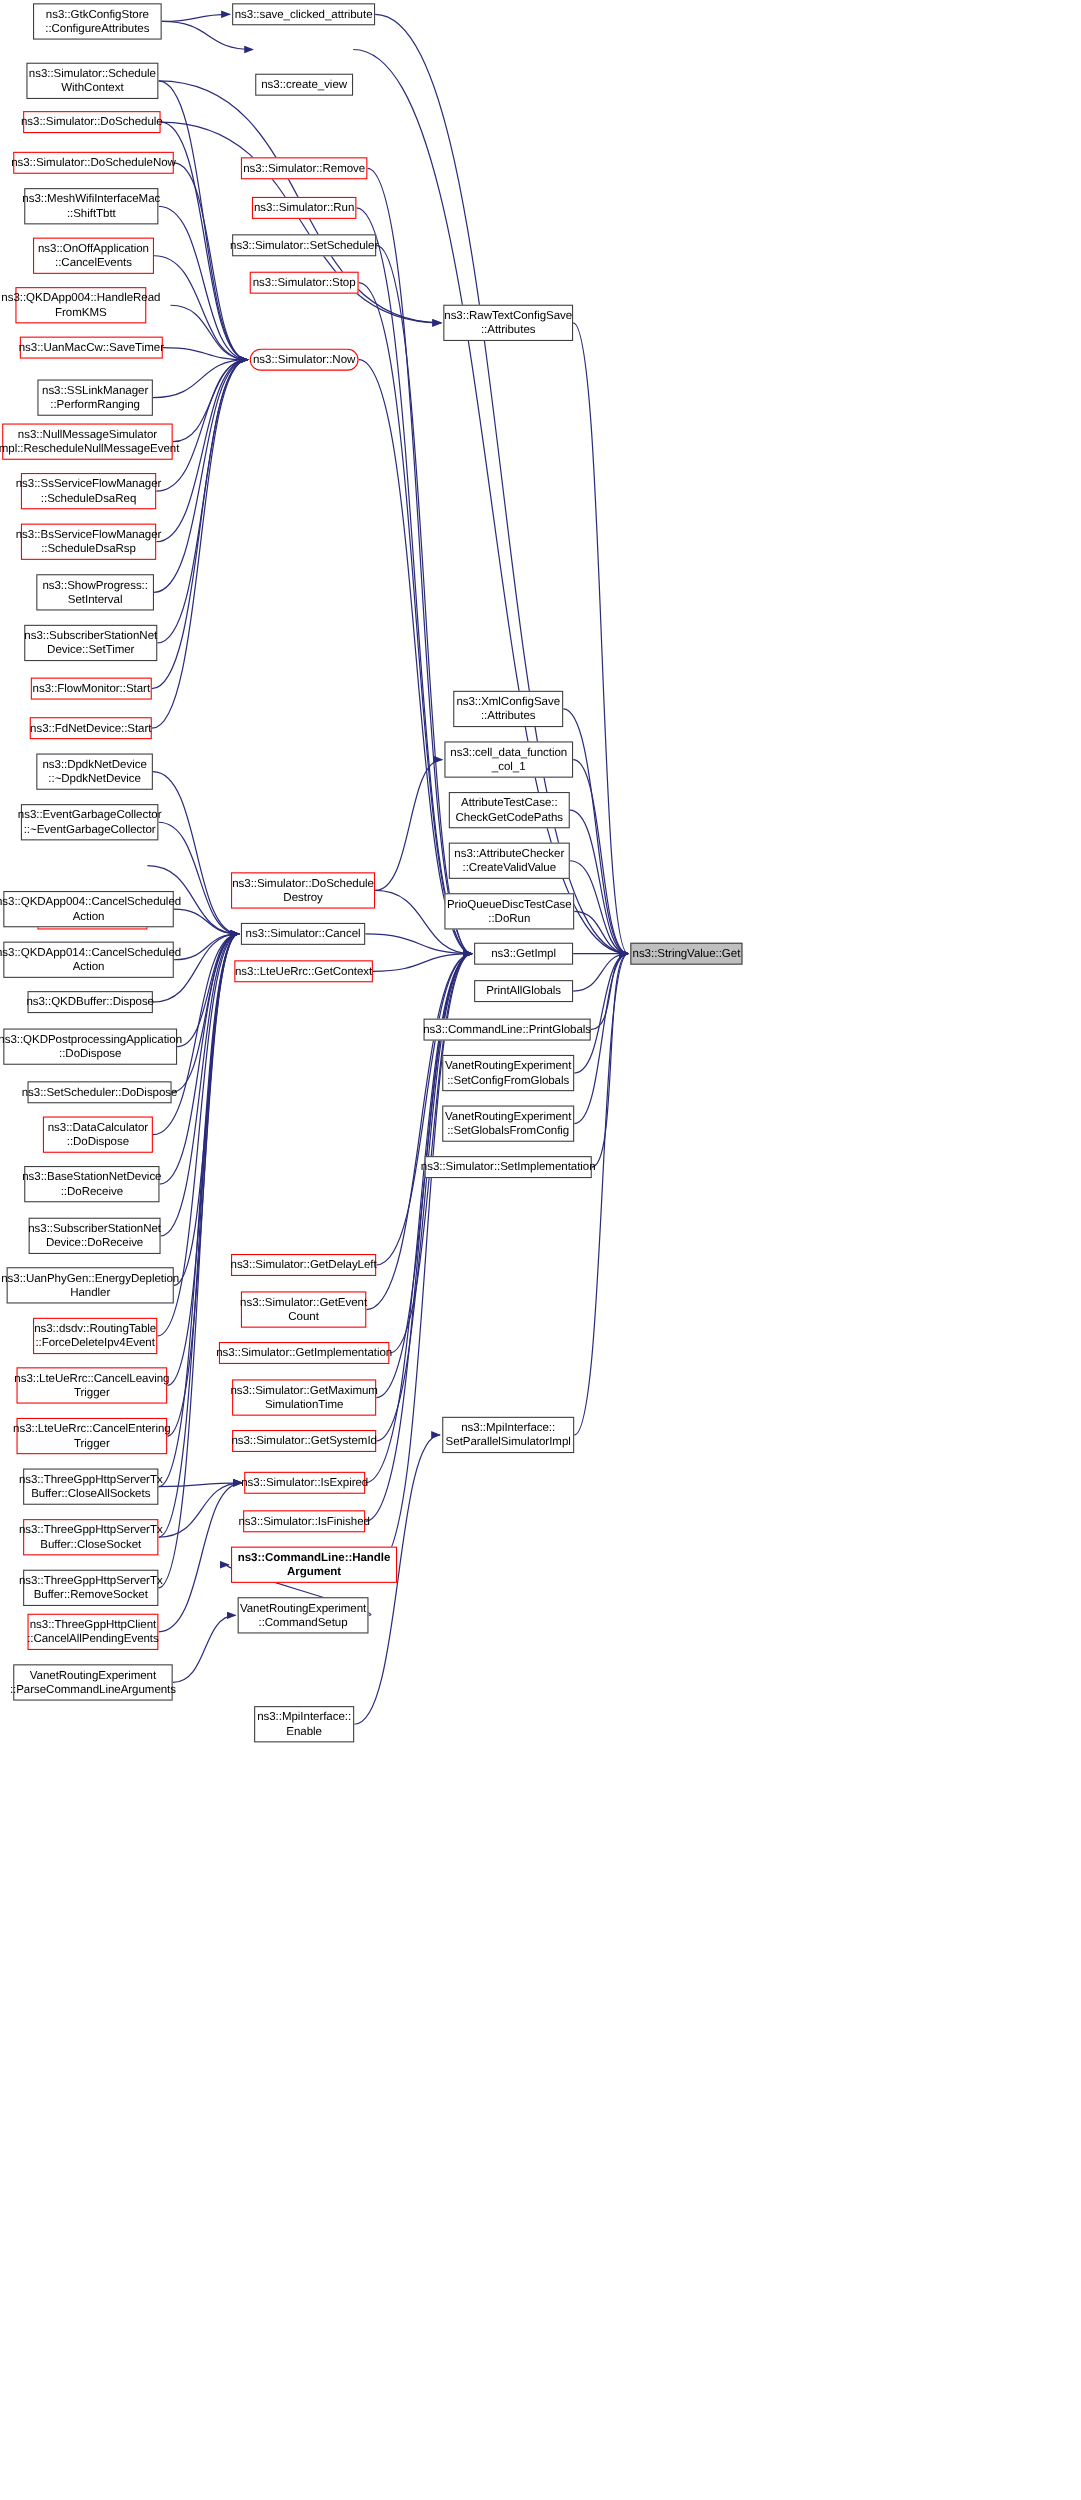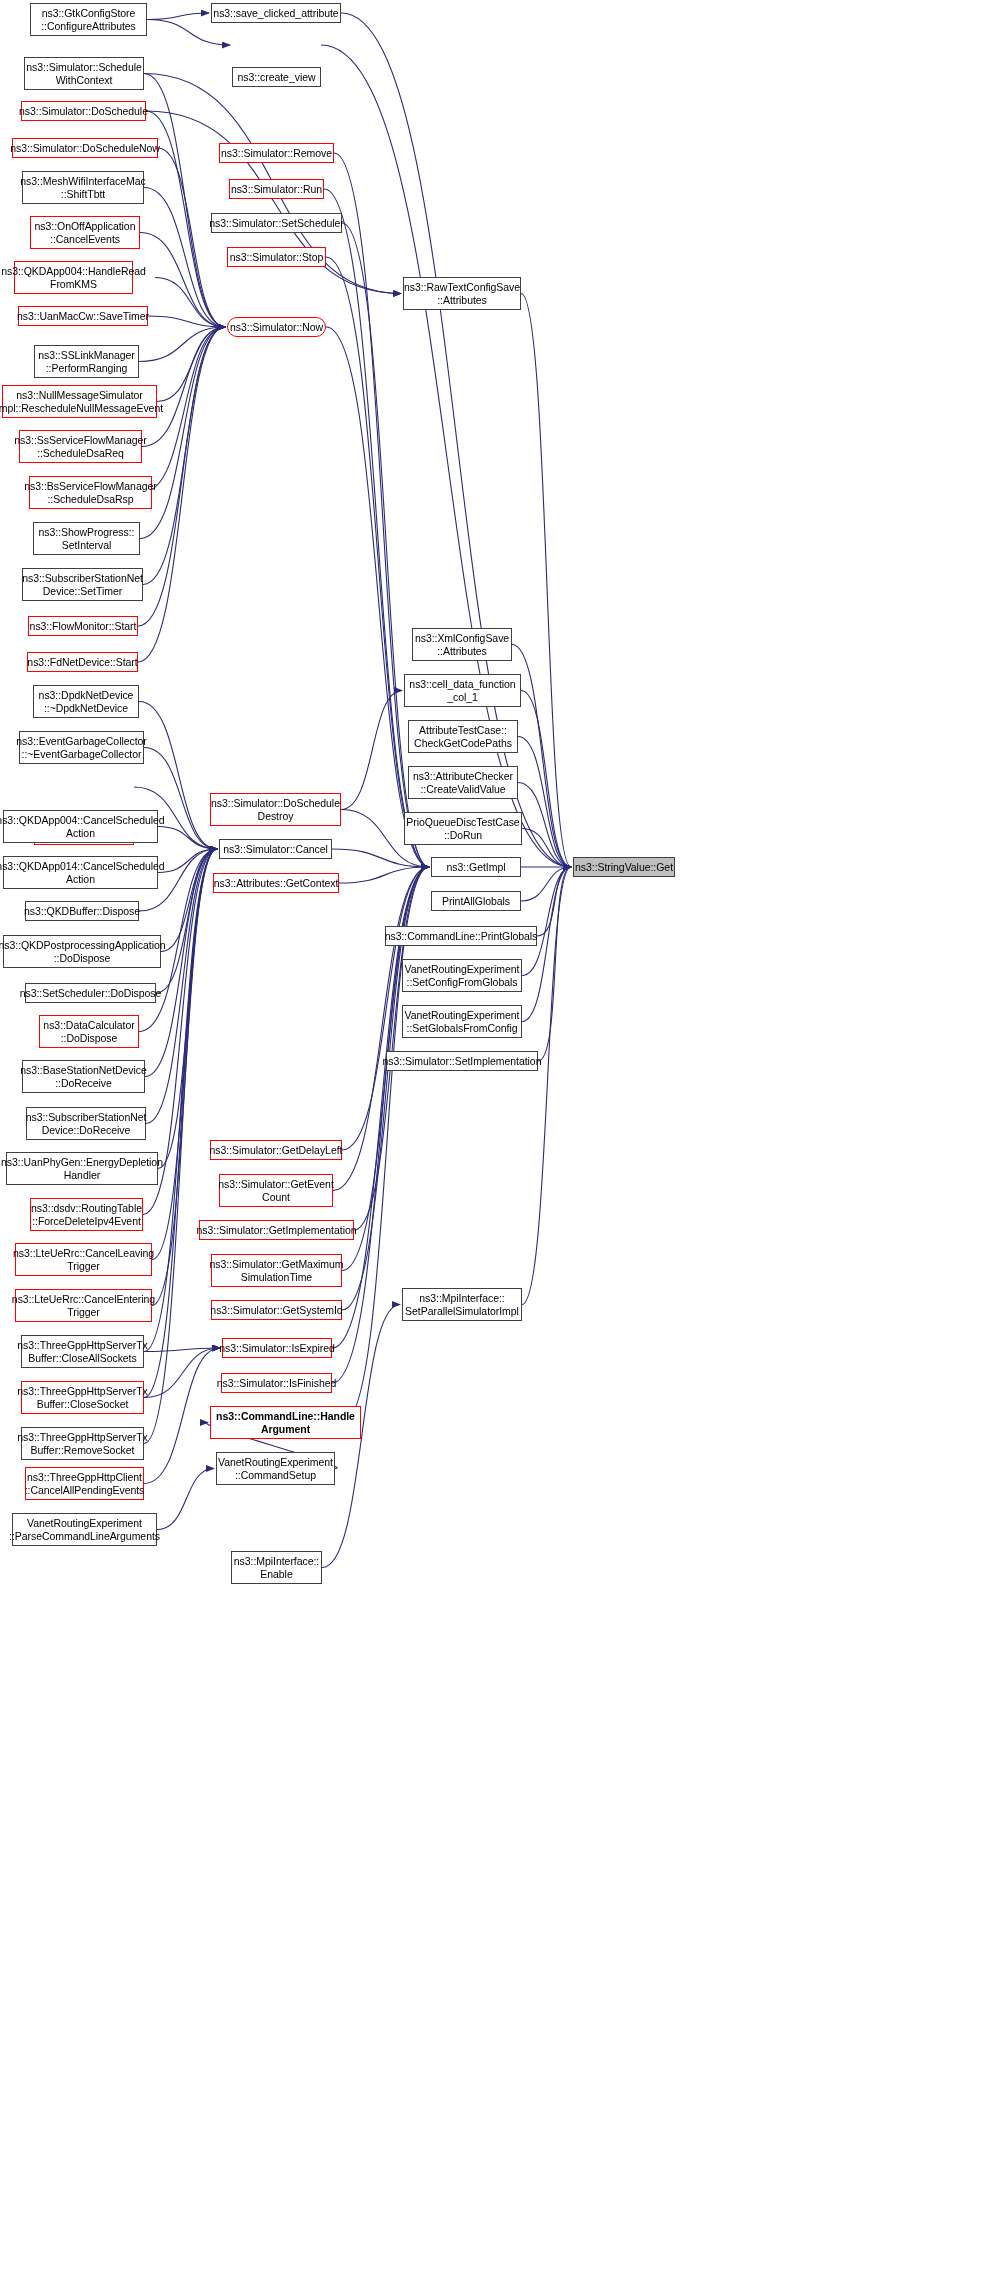--- a/index.html
+++ b/index.html
@@ -151,21 +151,21 @@
 ::CancelEvents</div>
     <div class="node red" style="left: 14px; top: 261px; width: 119px; height: 33px;">ns3::QKDApp004::HandleRead
 FromKMS</div>
     <div class="node red" style="left: 18px; top: 306px; width: 130px; height: 20px;">ns3::UanMacCw::SaveTimer</div>
     <div class="node" style="left: 34px; top: 345px; width: 105px; height: 33px;">ns3::SSLinkManager
 ::PerformRanging</div>
     <div class="node red" style="left: 2px; top: 385px; width: 155px; height: 33px;">ns3::NullMessageSimulator
 Impl::RescheduleNullMessageEvent</div>
     <div class="node red" style="left: 19px; top: 430px; width: 123px; height: 33px;">ns3::SsServiceFlowManager
 ::ScheduleDsaReq</div>
-    <div class="node red" style="left: 19px; top: 476px; width: 123px; height: 33px; margin-left: 10px;">ns3::BsServiceFlowManager
+    <div class="node red" style="left: 19px; top: 476px; width: 123px; height: 33px;">ns3::BsServiceFlowManager
 ::ScheduleDsaRsp</div>
     <div class="node" style="left: 33px; top: 522px; width: 107px; height: 33px;">ns3::ShowProgress::
 SetInterval</div>
     <div class="node" style="left: 22px; top: 568px; width: 121px; height: 33px;">ns3::SubscriberStationNet
 Device::SetTimer</div>
     <div class="node red" style="left: 28px; top: 616px; width: 110px; height: 20px;">ns3::FlowMonitor::Start</div>
     <div class="node red" style="left: 27px; top: 652px; width: 111px; height: 20px;">ns3::FdNetDevice::Start</div>
     <div class="node" style="left: 33px; top: 685px; width: 106px; height: 33px;">ns3::DpdkNetDevice
 ::~DpdkNetDevice</div>
     <div class="node" style="left: 19px; top: 731px; width: 125px; height: 33px;">ns3::EventGarbageCollector
@@ -204,21 +204,21 @@
     <div class="node" style="left: 12px; top: 1513px; width: 145px; height: 33px;">VanetRoutingExperiment
 ::ParseCommandLineArguments</div>
     <div class="node red" style="left: 219px; top: 143px; width: 115px; height: 20px;">ns3::Simulator::Remove</div>
     <div class="node red" style="left: 229px; top: 179px; width: 95px; height: 20px;">ns3::Simulator::Run</div>
     <div class="node" style="left: 211px; top: 213px; width: 131px; height: 20px;">ns3::Simulator::SetScheduler</div>
     <div class="node red" style="left: 227px; top: 247px; width: 99px; height: 20px;">ns3::Simulator::Stop</div>
     <div class="node red" style="left: 227px; top: 317px; width: 99px; height: 20px; border-radius: 10px;">ns3::Simulator::Now</div>
     <div class="node red" style="left: 210px; top: 793px; width: 131px; height: 33px;">ns3::Simulator::DoSchedule
 Destroy</div>
     <div class="node" style="left: 219px; top: 839px; width: 113px; height: 20px;">ns3::Simulator::Cancel</div>
-    <div class="node red" style="left: 213px; top: 873px; width: 126px; height: 20px;">ns3::Attributes::GetContext</div>
+    <div class="node red" style="left: 213px; top: 873px; width: 126px; height: 20px;">ns3::LteUeRrc::GetContext</div>
     <div class="node red" style="left: 210px; top: 1140px; width: 132px; height: 20px;">ns3::Simulator::GetDelayLeft</div>
     <div class="node red" style="left: 219px; top: 1174px; width: 114px; height: 33px;">ns3::Simulator::GetEvent
 Count</div>
     <div class="node red" style="left: 199px; top: 1220px; width: 155px; height: 20px;">ns3::Simulator::GetImplementation</div>
     <div class="node red" style="left: 211px; top: 1254px; width: 131px; height: 33px;">ns3::Simulator::GetMaximum
 SimulationTime</div>
     <div class="node red" style="left: 211px; top: 1300px; width: 131px; height: 20px;">ns3::Simulator::GetSystemId</div>
     <div class="node red" style="left: 222px; top: 1338px; width: 110px; height: 20px;">ns3::Simulator::IsExpired</div>
     <div class="node red" style="left: 221px; top: 1373px; width: 111px; height: 20px;">ns3::Simulator::IsFinished</div>
     <div class="node red" style="left: 210px; top: 1406px; width: 151px; height: 33px; font-weight: bold;">ns3::CommandLine::Handle

